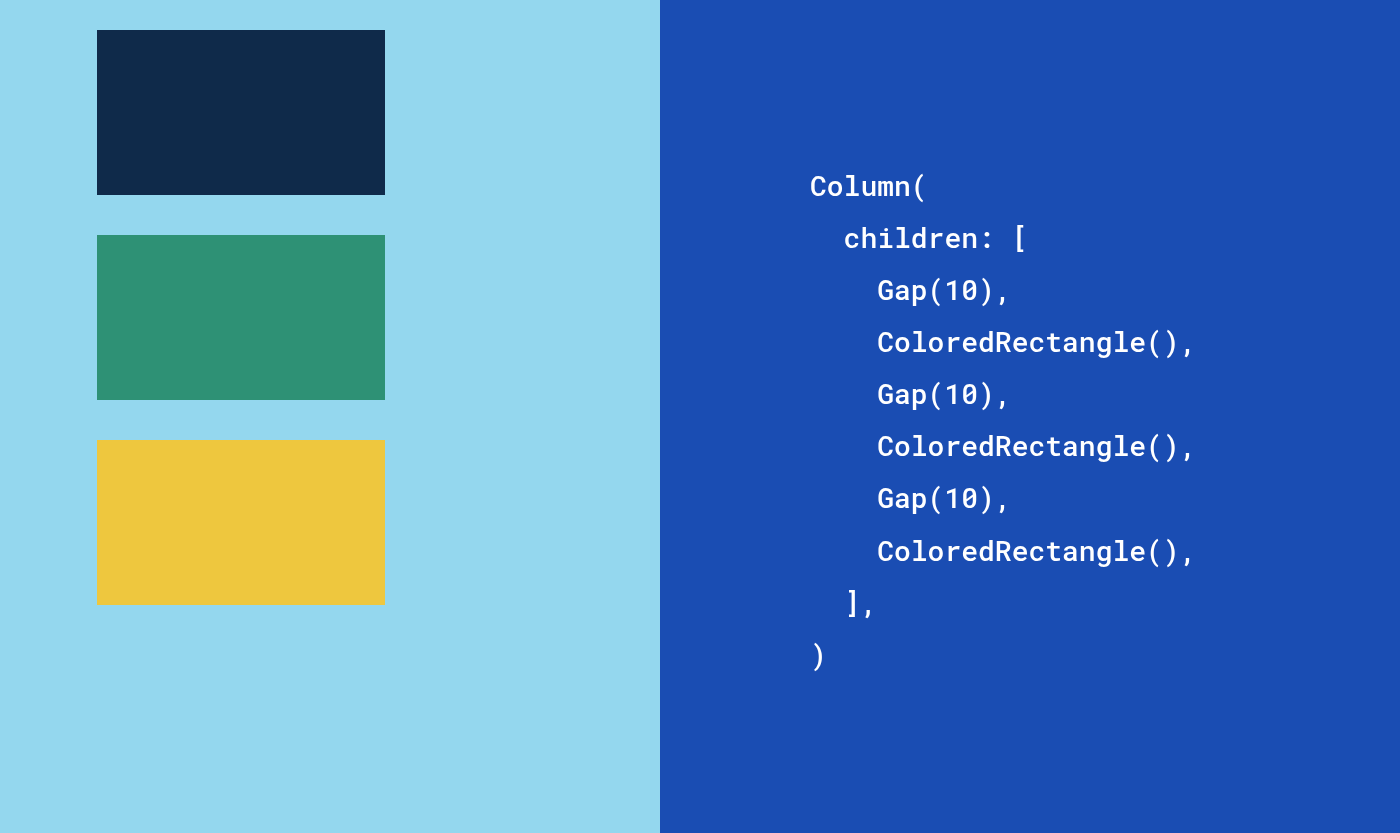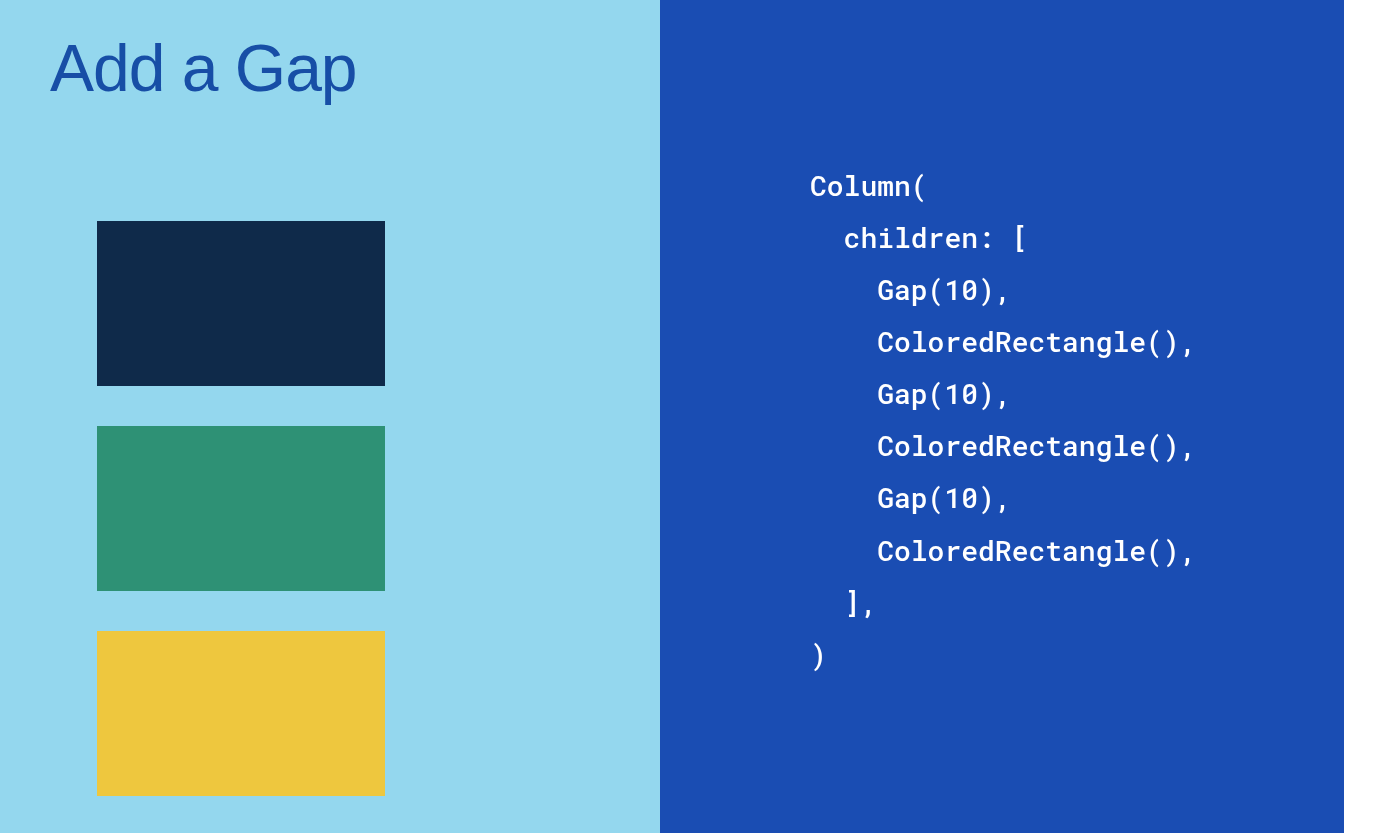--- a/index.html
+++ b/index.html
@@ -27,39 +27,38 @@
       display: flex;
       flex-direction: column;
       gap: 40px;
       padding-left: 47px;
     }
     .rect {
       width: 288px;
       height: 165px;
     }
     .right-panel {
-      width: 684px;
+      width: 740px;
       height: 100%;
       background: #1a4db3;
       padding: 160px 0 0 150px;
     }
     .code {
       font-family: 'Roboto Mono', 'Courier New', monospace;
       font-size: 28px;
       font-weight: 500;
       color: #ffffff;
       line-height: 1.86;
       white-space: pre;
     }
   </style>
 </head>
 <body>
 
 <div class="left-panel">
-  <h1 class="title">Add a Gap</h1>
   <div class="rects">
     <div class="rect" style="background:#0f2a4a"></div>
     <div class="rect" style="background:#2e9175"></div>
     <div class="rect" style="background:#eec73e"></div>
   </div>
 </div>
 
 <div class="right-panel">
   <div class="code"><span>Column(</span>
 <span>  children: [</span>

